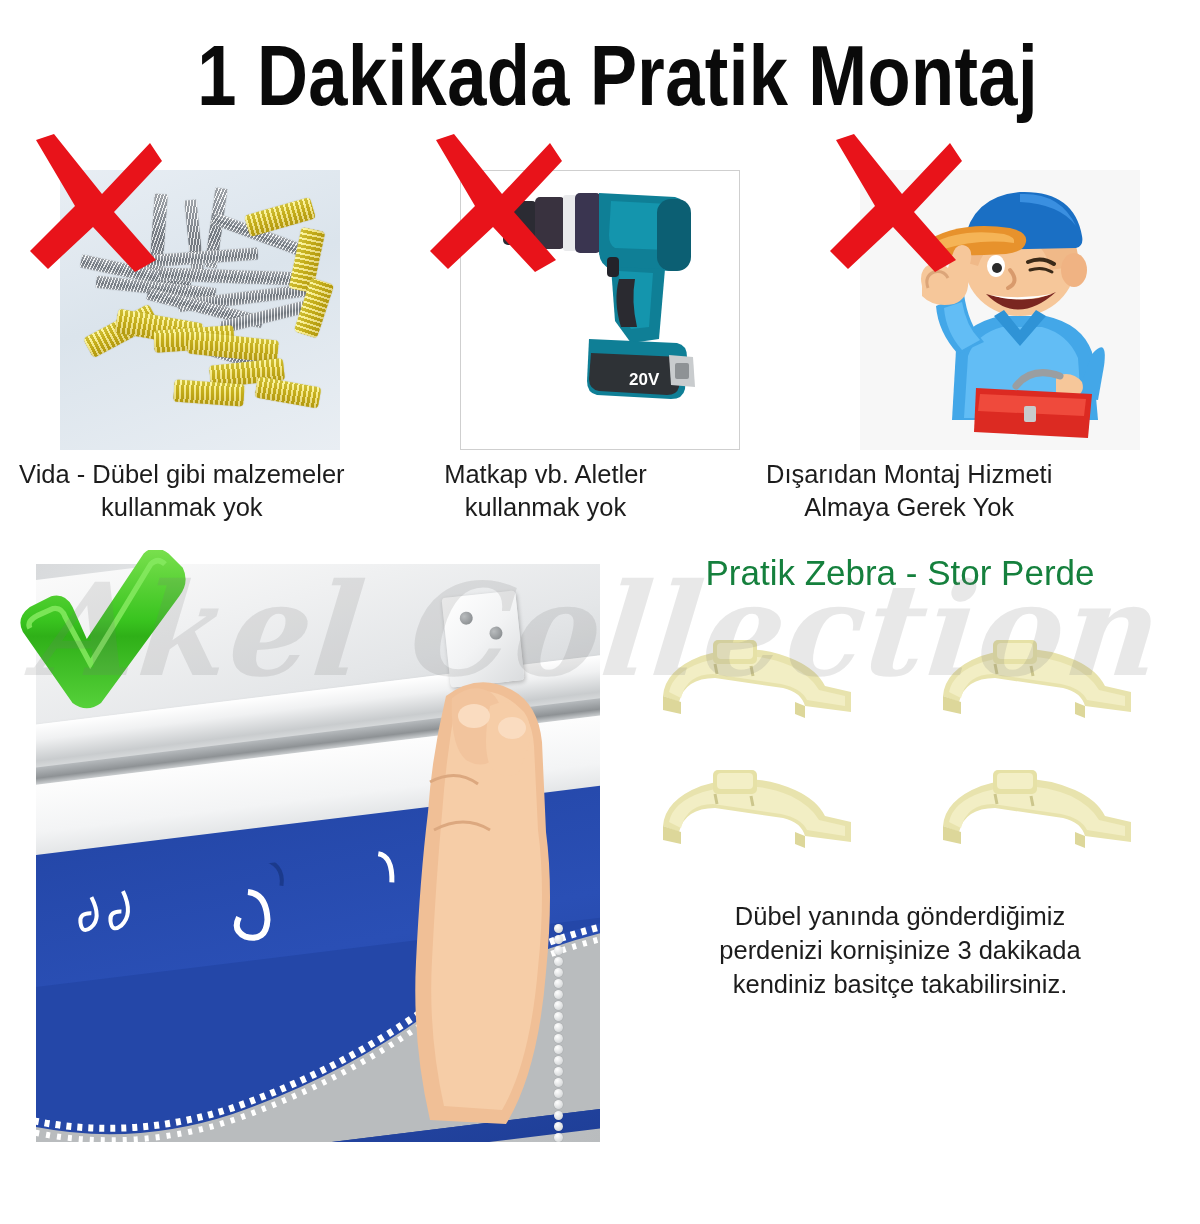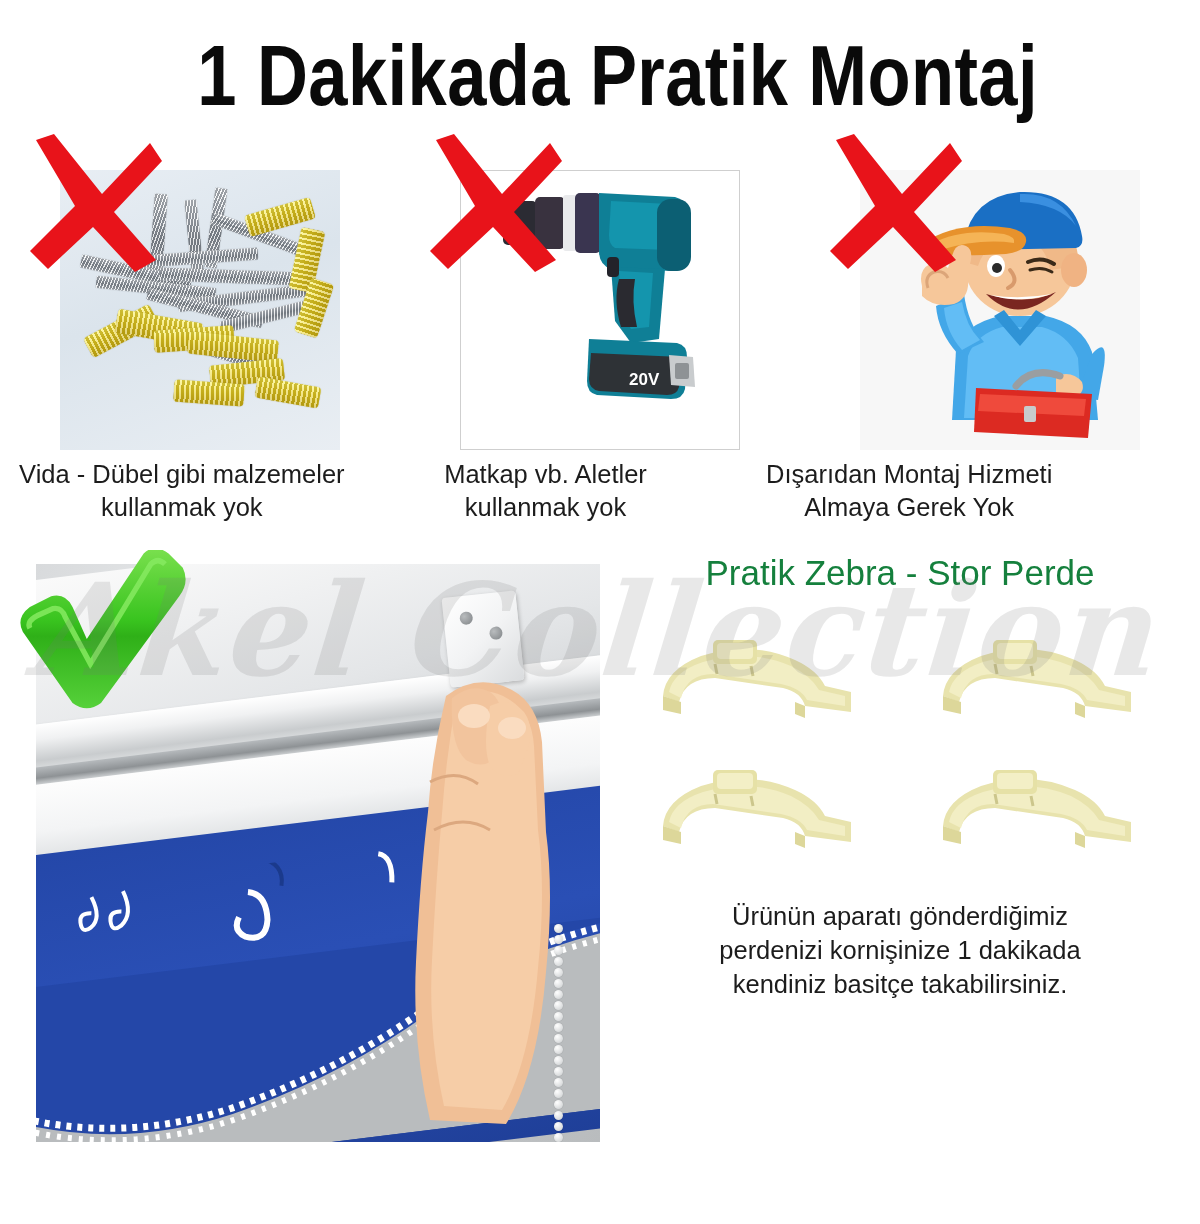--- a/index.html
+++ b/index.html
@@ -593,18 +593,18 @@
           <rect x="58" y="10" width="44" height="24" rx="5" fill="#e6e1a6"></rect>
           <rect x="62" y="13" width="36" height="16" rx="4" fill="#f3efc6"></rect>
           <path d="M60 34 L62 44 M96 36 L98 46" stroke="#ccc68c" stroke-width="3"></path>
           <path d="M8 66 L8 80 L26 84 L26 72 Z" fill="#ddd79a"></path>
           <path d="M140 72 L150 76 L150 88 L140 84 Z" fill="#ddd79a"></path>
         </svg>
       </div>
     </div>
 
     <div class="right-paragraph">
-      <div>Ürünün aparatı  gönderdiğimiz</div>
-      <div>perdenizi kornişinize 1 dakikada</div>
+      <div>Dübel yanında  gönderdiğimiz</div>
+      <div>perdenizi kornişinize 3 dakikada</div>
       <div>kendiniz basitçe takabilirsiniz.</div>
     </div>
   </div>
 </div>
 
 </body></html>

